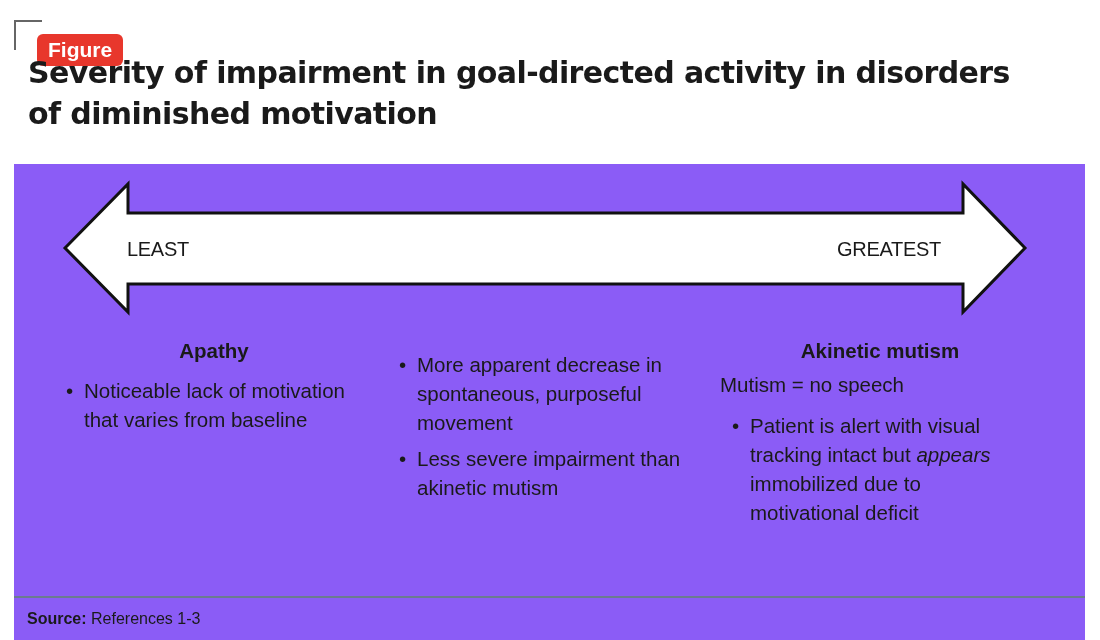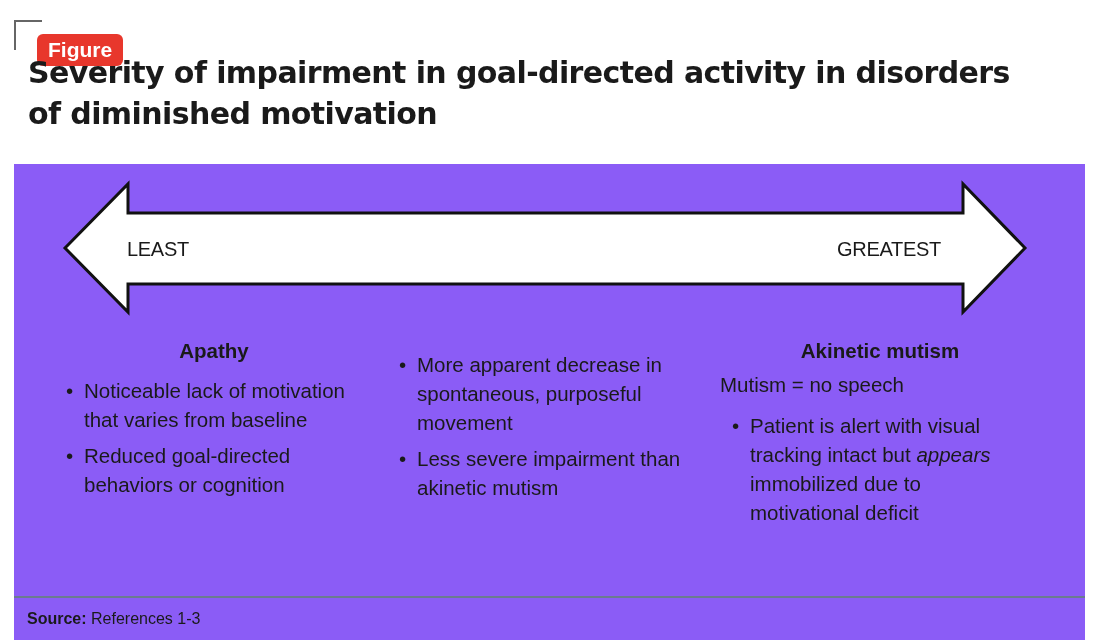--- a/index.html
+++ b/index.html
@@ -38,21 +38,20 @@
   <svg class="arrow" width="1071" height="160">
     <polygon points="51,84 114,20 114,49 949,49 949,20 1011,84 949,148 949,120 114,120 114,148" fill="#ffffff" stroke="#111" stroke-width="3" stroke-linejoin="miter"></polygon>
   </svg>
   <span class="arrow-label" style="left:113px; top:74px;">LEAST</span>
   <span class="arrow-label" style="left:823px; top:74px;text-align:center;">GREATEST</span>
 
   <div class="col" style="left:40px; width:320px;">
     <h3>Apathy</h3>
     <ul>
       <li>Noticeable lack of motivation that varies from baseline</li>
-      <li>Reduced goal-directed behaviors or cognition</li>
     </ul>
   </div>
 
   <div class="col" style="left:373px; width:320px;">
     <ul>
       <li>More apparent decrease in spontaneous, purposeful movement</li>
       <li>Less severe impairment than akinetic mutism</li>
     </ul>
   </div>
 

